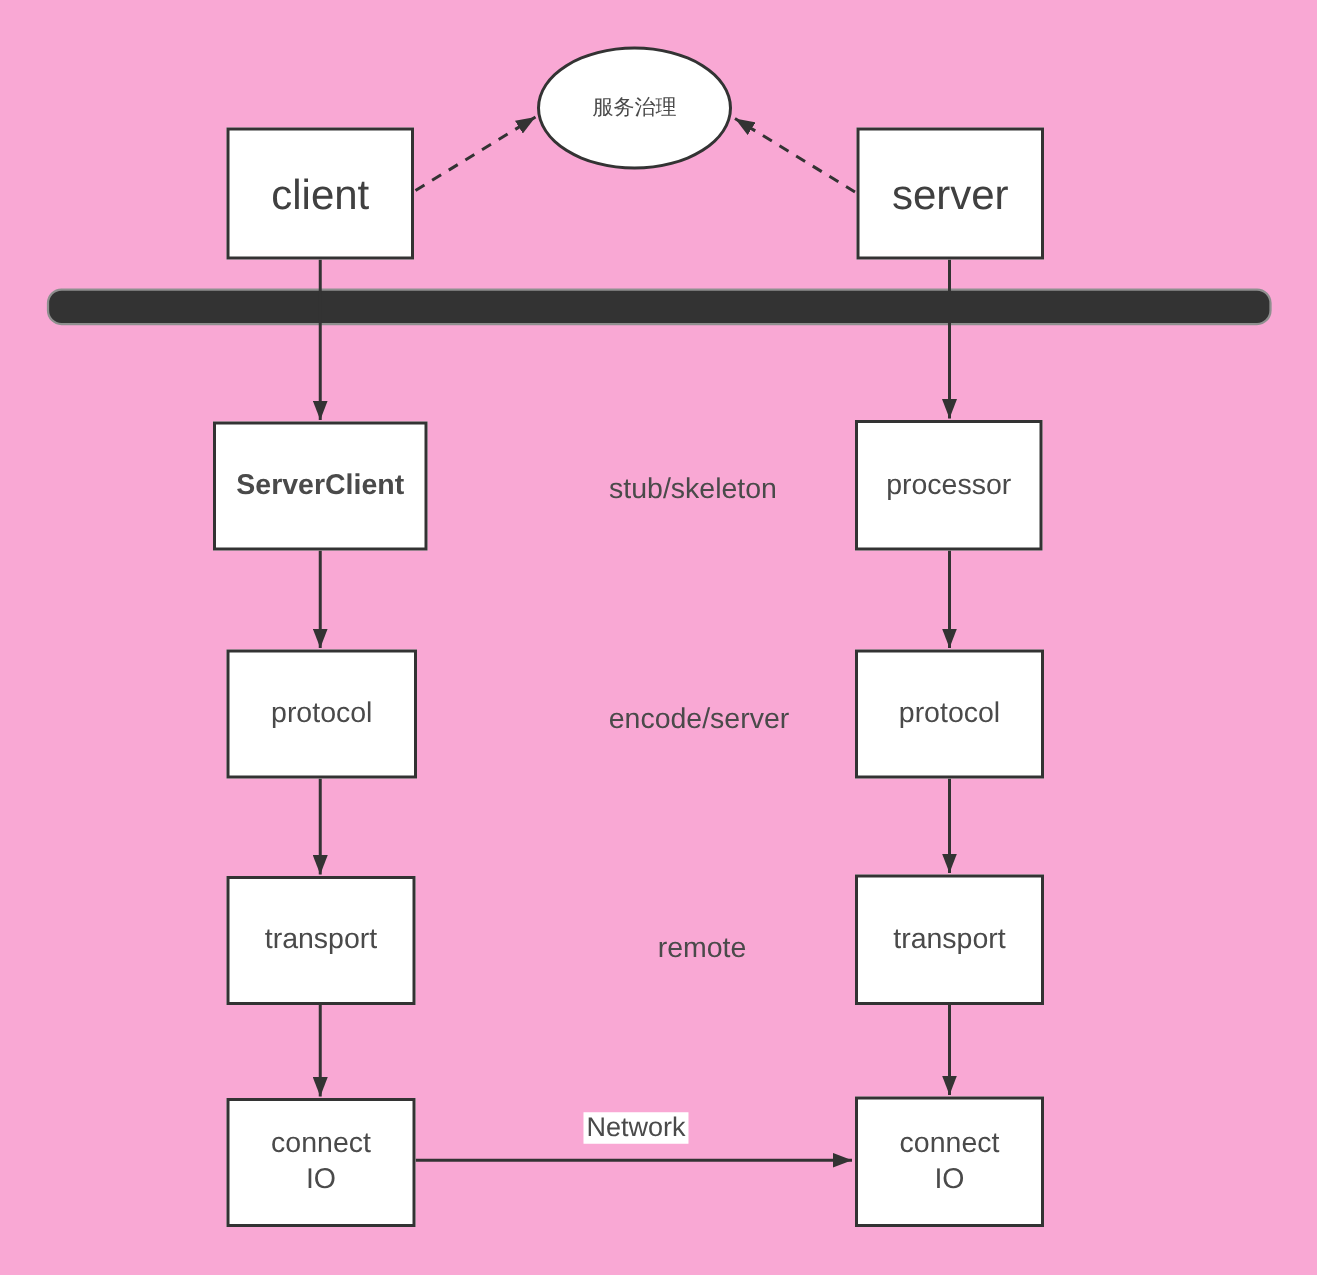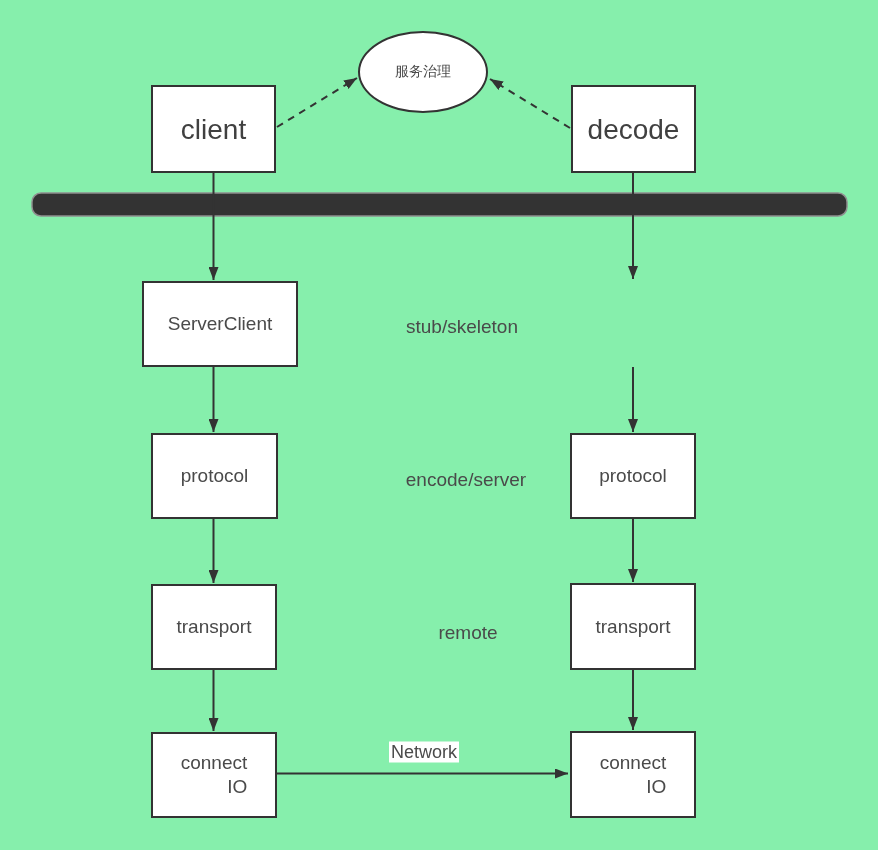--- a/index.html
+++ b/index.html
@@ -5,40 +5,40 @@
   html, body {
     margin: 0;
     padding: 0;
     background: #ffffff;
     font-family: "Liberation Sans", "DejaVu Sans", sans-serif;
   }
   .canvas {
     position: relative;
     width: 878px;
     height: 850px;
-    background: #86efac;
+    background: #f9a8d4;
     overflow: hidden;
   }
   .connector-layer {
     position: absolute;
     left: 0;
     top: 0;
     width: 878px;
     height: 850px;
     pointer-events: none;
   }
   .node {
     position: absolute;
     box-sizing: border-box;
     background: #ffffff;
     border: 2px solid #333333;
     display: flex;
     align-items: center;
     justify-content: center;
-    text-align: right;
+    text-align: center;
     color: #4a4a4a;
     font-size: 19px;
     line-height: 1.25;
     white-space: pre-line;
   }
   .node.big { font-size: 28px; color: #404040; }
   .ellipse-node {
     position: absolute;
     box-sizing: border-box;
     left: 358px;
@@ -49,21 +49,21 @@
     border: 2px solid #333333;
     border-radius: 50%;
     display: flex;
     align-items: center;
     justify-content: center;
     color: #4a4a4a;
     font-size: 14px;
   }
   #node-client      { left: 151px; top:  85px; width: 125px; height: 88px; }
   #node-server      { left: 571px; top:  85px; width: 125px; height: 88px; }
-  #node-serverclient{ left: 142px; top: 281px; width: 156px; height: 86px; }
+  #node-serverclient{ left: 142px; top: 281px; width: 143px; height: 86px; font-weight: bold; }
   #node-processor   { left: 570px; top: 280px; width: 125px; height: 87px; }
   #node-protocol-l  { left: 151px; top: 433px; width: 127px; height: 86px; }
   #node-protocol-r  { left: 570px; top: 433px; width: 126px; height: 86px; }
   #node-transport-l { left: 151px; top: 584px; width: 126px; height: 86px; }
   #node-transport-r { left: 570px; top: 583px; width: 126px; height: 87px; }
   #node-connectio-l { left: 151px; top: 732px; width: 126px; height: 86px; }
   #node-connectio-r { left: 570px; top: 731px; width: 126px; height: 87px; }
   .mid-label {
     position: absolute;
     transform: translate(-50%, -50%);
@@ -122,25 +122,28 @@
   </svg>
 
   <div class="ellipse-node">
     <span>服务治理</span>
   </div>
 
   <div class="node big" id="node-client">
     <span>client</span>
   </div>
   <div class="node big" id="node-server">
-    <span>decode</span>
+    <span>server</span>
   </div>
 
   <div class="node" id="node-serverclient">
     <span>ServerClient</span>
+  </div>
+  <div class="node" id="node-processor">
+    <span>processor</span>
   </div>
 
   <div class="node" id="node-protocol-l">
     <span>protocol</span>
   </div>
   <div class="node" id="node-protocol-r">
     <span>protocol</span>
   </div>
 
   <div class="node" id="node-transport-l">

